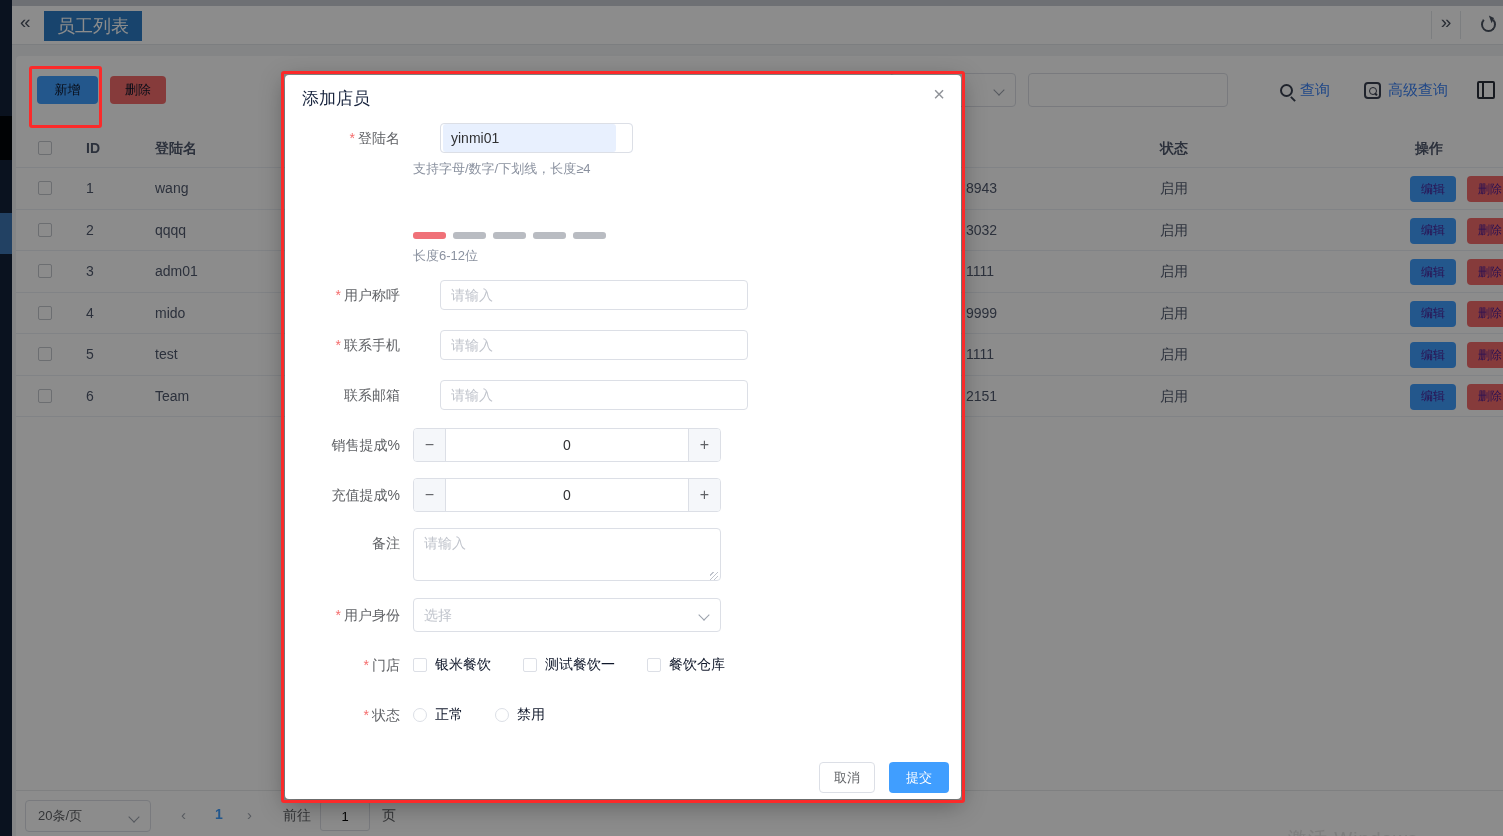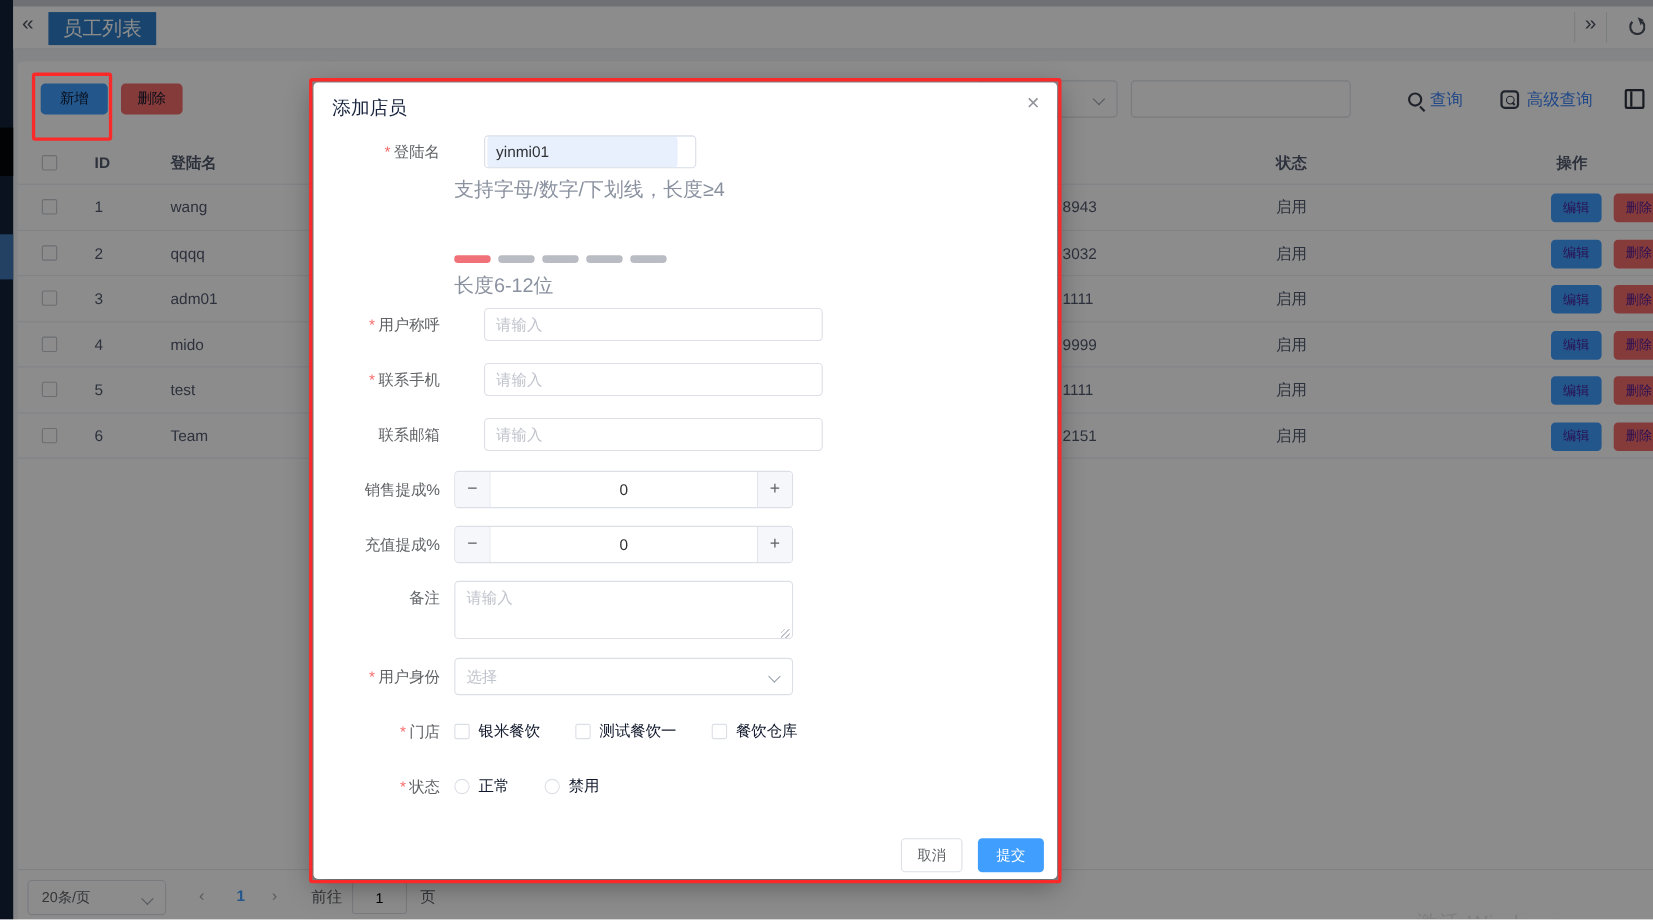--- a/index.html
+++ b/index.html
@@ -82,21 +82,21 @@
   .m-title { position:absolute; left:17px; top:12px; font-size:17px; color:#17233d; }
   .m-close { position:absolute; right:16px; top:8px; font-size:20px; color:#909399; cursor:pointer; background:none; border:none; }
   .frow { position:absolute; left:0; right:0; }
   .flabel { position:absolute; left:0; width:115px; text-align:right; color:#606266; }
   .flabel i { color:#f56c6c; font-style:normal; margin-right:3px; }
   .fin { position:absolute; left:128px; top:0; width:308px; height:30px; border:1px solid #dcdfe6; border-radius:4px;
          padding:4px 10px; font:inherit; font-size:14px; color:#303133; background:#fff;margin-left:27px; }
   .fin::placeholder { color:#c0c4cc; }
   .fin.short { width:193px; }
   .fin.filled { background:#e8f0fe; box-shadow:inset -16px 0 0 #fff, inset 2px 0 0 #fff; }
-  .fhint { position:absolute; left:128px; font-size:18px; color:#8a919f; }
+  .fhint { position:absolute; left:128px; font-size:13px; color:#8a919f; }
   .bars { position:absolute; left:128px; display:flex; gap:7px; }
   .bar { width:33px; height:7px; border-radius:3px; background:#b9bcc2; }
   .bar.on { background:#f07178; }
   .stepper { position:absolute; left:128px; width:308px; height:34px; border:1px solid #dcdfe6; border-radius:4px; background:#fff; }
   .sbtn { position:absolute; top:0; width:32px; height:32px; background:#f5f7fa; color:#606266; font-size:16px;
           display:flex; align-items:center; justify-content:center; cursor:pointer; }
   .sbtn.minus { left:0; border-right:1px solid #dcdfe6; border-radius:3px 0 0 3px; }
   .sbtn.plus  { right:0; border-left:1px solid #dcdfe6; border-radius:0 3px 3px 0; }
   .sval { position:absolute; left:32px; right:32px; text-align:center; line-height:32px; color:#303133; }
   .fta { position:absolute; left:128px; width:308px; height:53px; border:1px solid #dcdfe6; border-radius:4px;

